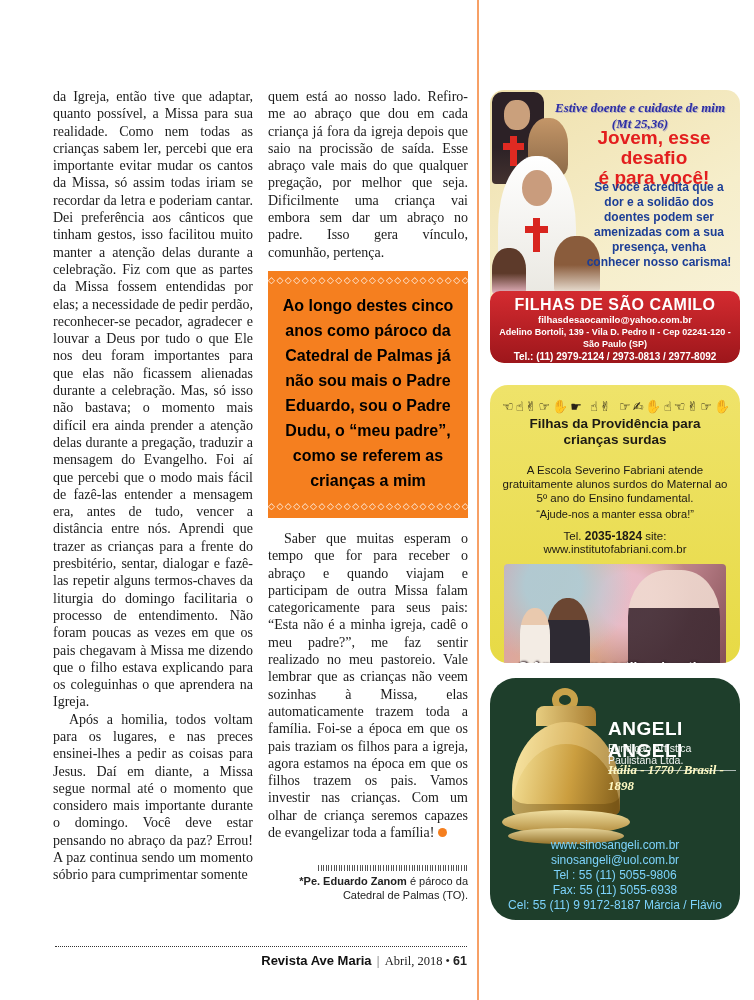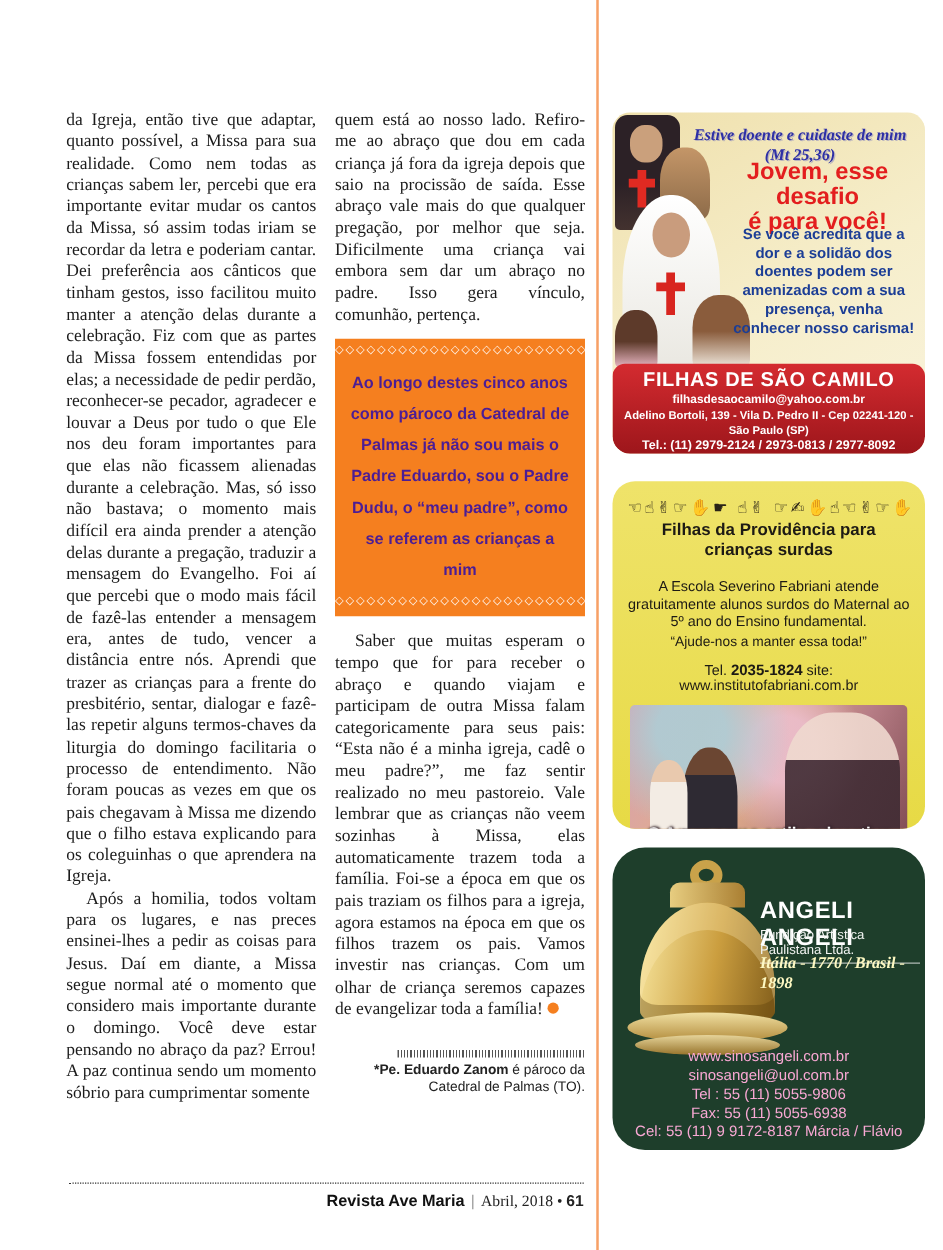--- a/index.html
+++ b/index.html
@@ -15,22 +15,22 @@
   .col-left { left:53px; }
   .col-mid  { left:268px; }
   .col p.indent { text-indent:16px; }
   .col p { margin:0; }
 
   
   .pullquote { width:200px; margin:10px 0 12px 0; background:#f57f1f; padding:4px 0 6px 0; }
   .pq-border { color:rgba(255,255,255,.95); font-family:"DejaVu Sans", sans-serif;
                font-size:9px; letter-spacing:1.5px; line-height:11px; white-space:nowrap;
                overflow:hidden; text-align:center; }
-  .pq-text { color:#4c1d95; font-family:"Liberation Sans", sans-serif; font-weight:bold;
-             font-size:13px; line-height:25px; text-align:center; padding:7px 12px 8px 12px; }
+  .pq-text { color:#000000; font-family:"Liberation Sans", sans-serif; font-weight:bold;
+             font-size:16px; line-height:25px; text-align:center; padding:7px 12px 8px 12px; }
 
   .enddot { display:inline-block; width:9px; height:9px; border-radius:50%;
             background:#f57f1f; margin-left:4px; }
 
   
   .byline { margin-top:24px; text-align:right; font-family:"Liberation Sans", sans-serif;
             font-size:11px; line-height:14px; color:#222; }
   .hatch { width:150px; height:6px; margin:0 0 3px auto;
            background:repeating-linear-gradient(90deg,#555 0,#555 1px,transparent 1px,transparent 2.6px); }
 
@@ -125,21 +125,21 @@
                 background:linear-gradient(180deg,#e6d49a,#97742c); }
   .ad3 .name { position:absolute; left:118px; top:40px; width:128px;
                font-size:19px; font-weight:bold; letter-spacing:.5px; color:#ffffff; }
   .ad3 .subtitle { position:absolute; left:118px; top:64px; width:128px;
                    font-size:10.5px; color:#f2f4f2; padding-bottom:4px;
                    border-bottom:1px solid rgba(255,255,255,.65); }
   .ad3 .heritage { position:absolute; left:118px; top:84px; width:128px;
                    font-family:"Liberation Serif", serif; font-style:italic; font-weight:bold;
                    font-size:13px; color:#fef9c3; }
   .ad3 .contacts { position:absolute; left:0; right:0; top:160px; text-align:center;
-                   font-size:12px; line-height:15px; color:#f9a8d4; }
+                   font-size:12px; line-height:15px; color:#7dd3fc; }
 
   
   .footer { position:absolute; left:55px; top:946px; width:412px;
             border-top:1px dotted #333; padding-top:6px; text-align:right;
             font-family:"Liberation Sans", sans-serif; font-size:12.5px; color:#222; }
   .footer .brand { font-weight:bold; font-size:13px; color:#111; }
   .footer .sep { color:#999; margin:0 5px; }
   .footer .issue { font-family:"Liberation Serif", serif; }
   .footer .pageno { font-weight:bold; }
 </style>
@@ -195,21 +195,21 @@
       <div class="email">filhasdesaocamilo@yahoo.com.br</div>
       <div class="addr">Adelino Bortoli, 139 - Vila D. Pedro II - Cep 02241-120 - São Paulo (SP)</div>
       <div class="tels">Tel.: (11) 2979-2124 / 2973-0813 / 2977-8092</div>
     </div>
   </div>
 
   <div class="ad ad2">
     <div class="hands">☜☝✌☞✋☛ ☝✌ ☞✍✋☝☜✌☞✋☝ ☜ ✌☞✋☝✌</div>
     <div class="title">Filhas da Providência para crianças surdas</div>
     <div class="body">A Escola Severino Fabriani atende gratuitamente alunos surdos do Maternal ao 5º ano do Ensino fundamental.</div>
-    <div class="quote">“Ajude-nos a manter essa toda!”</div>
+    <div class="quote">“Ajude-nos a manter essa obra!”</div>
     <div class="telline"><span>Tel. </span><b>2035-1824</b><span> site: www.institutofabriani.com.br</span></div>
     <div class="painting">
       <div class="fig-priest"></div>
       <div class="fig-nun2"></div>
       <div class="fig-child"></div>
       <div class="caption">O Amor como estilo educativo</div>
     </div>
   </div>
 
   <div class="ad ad3">

